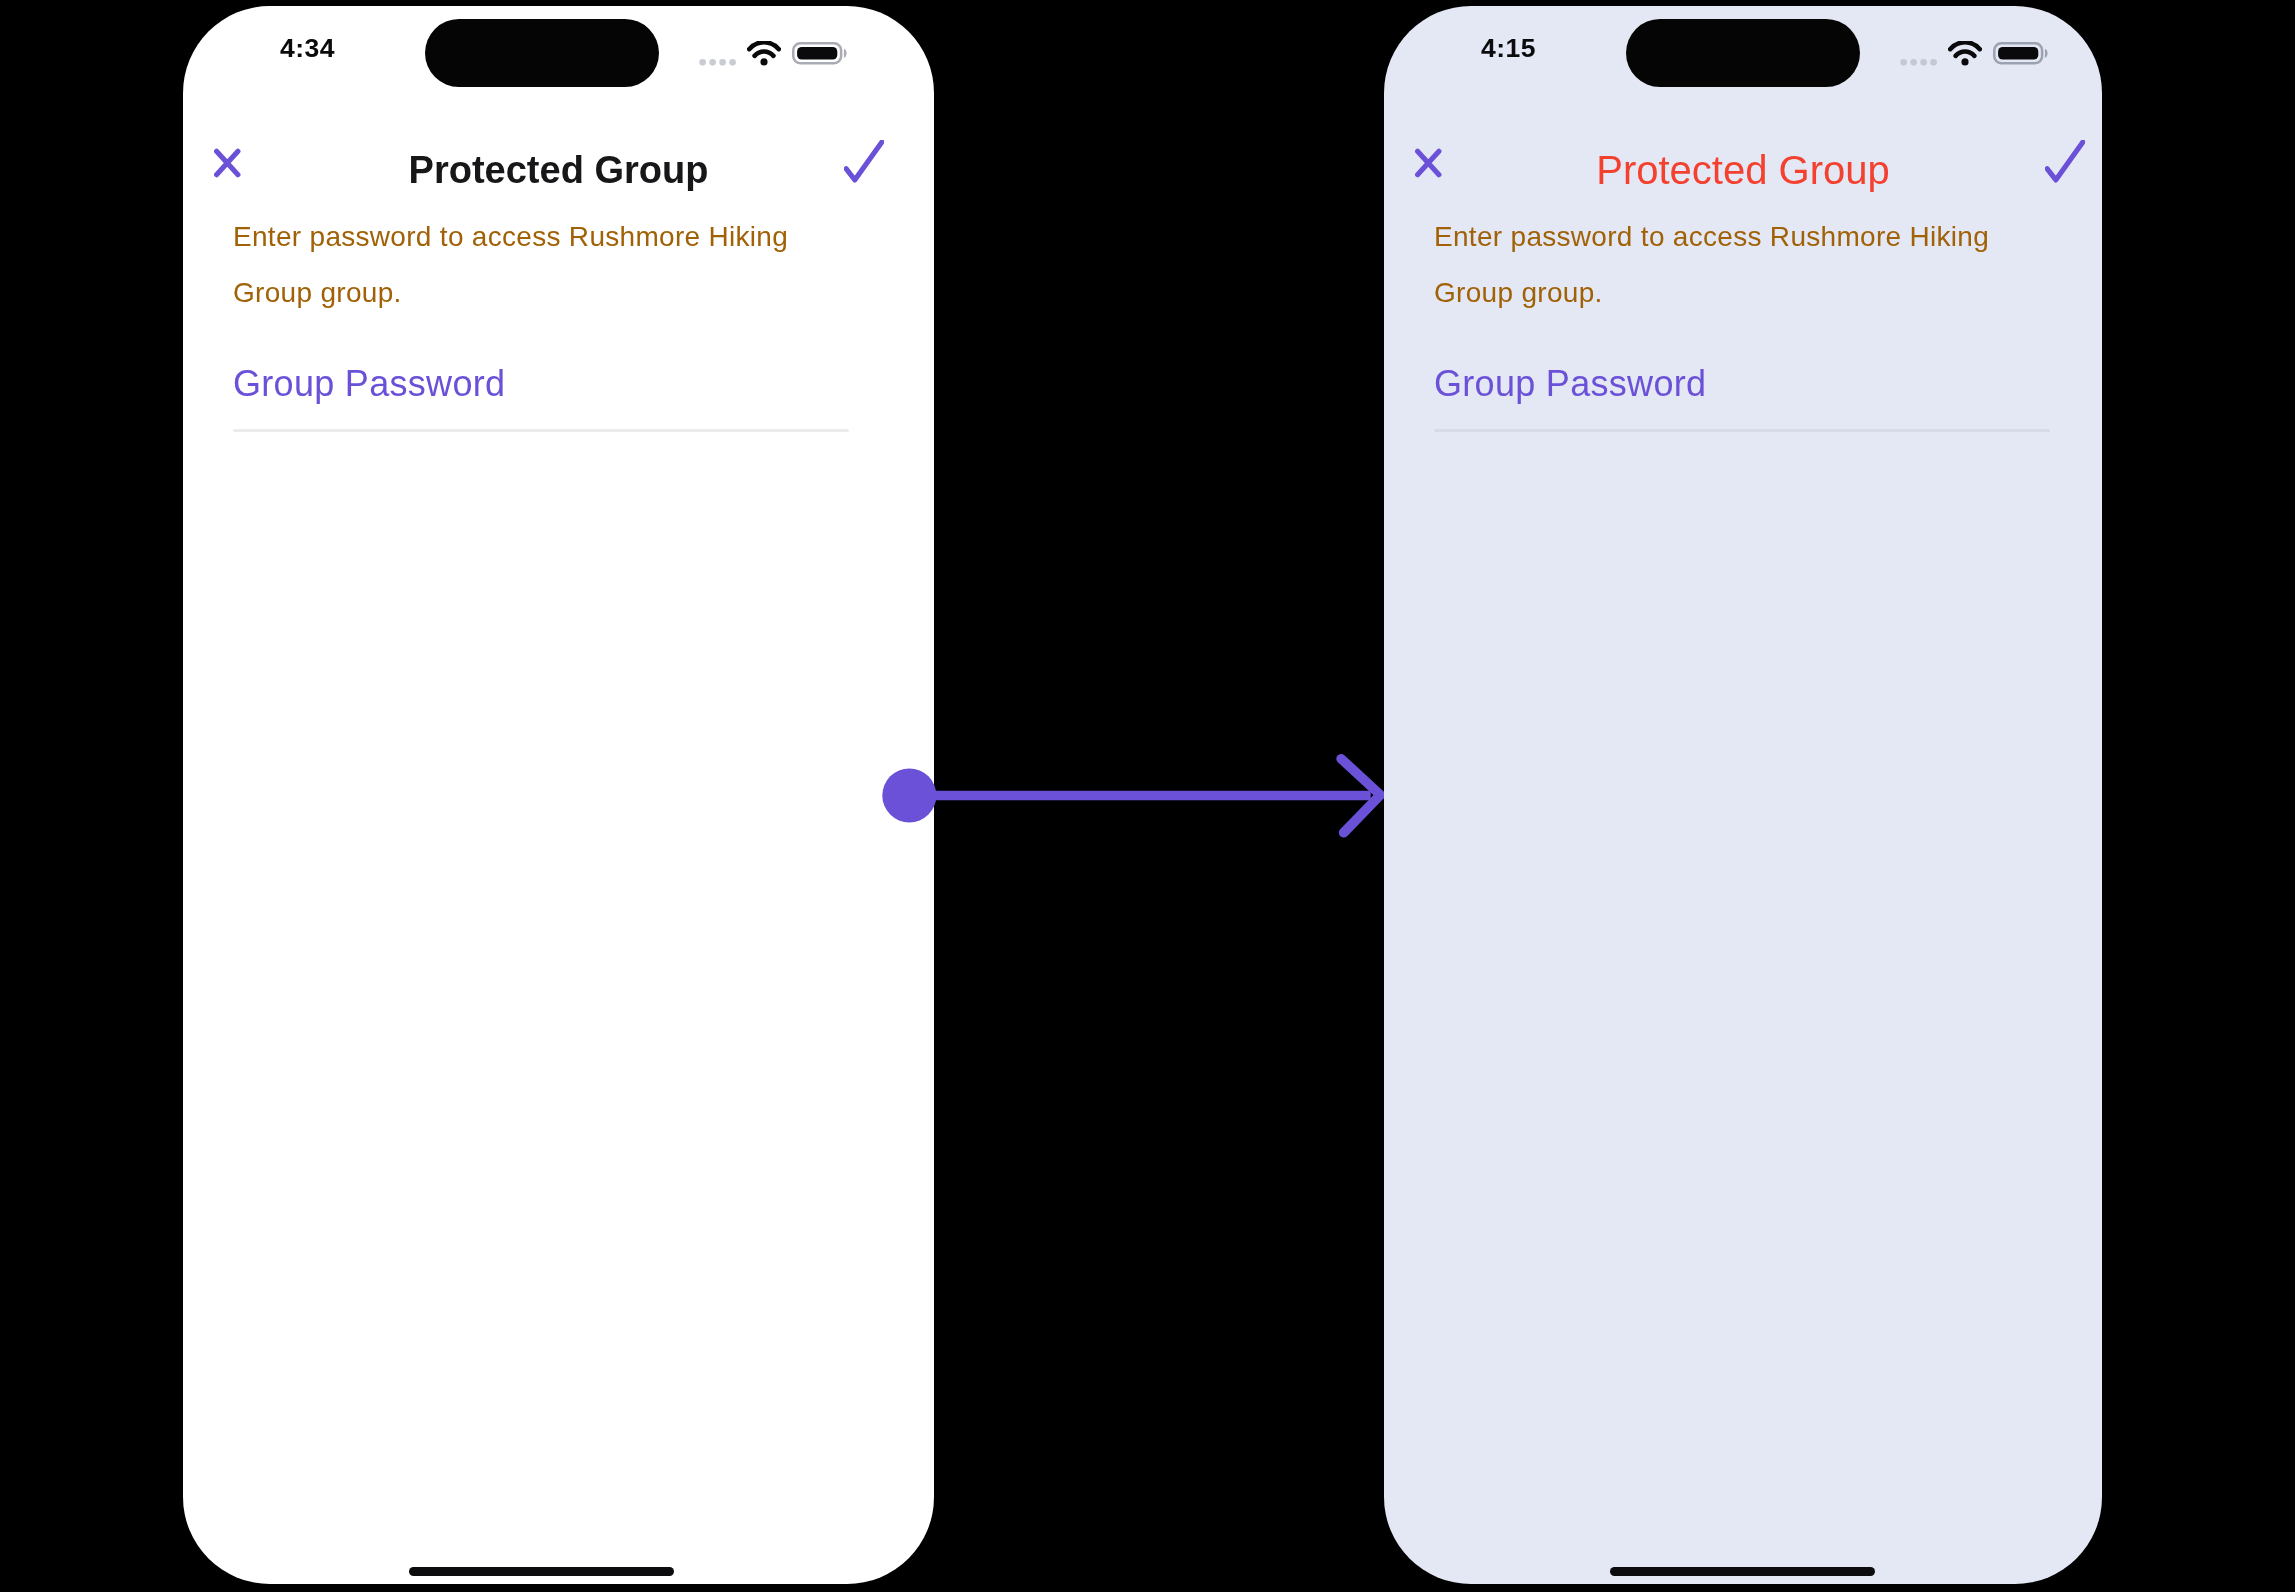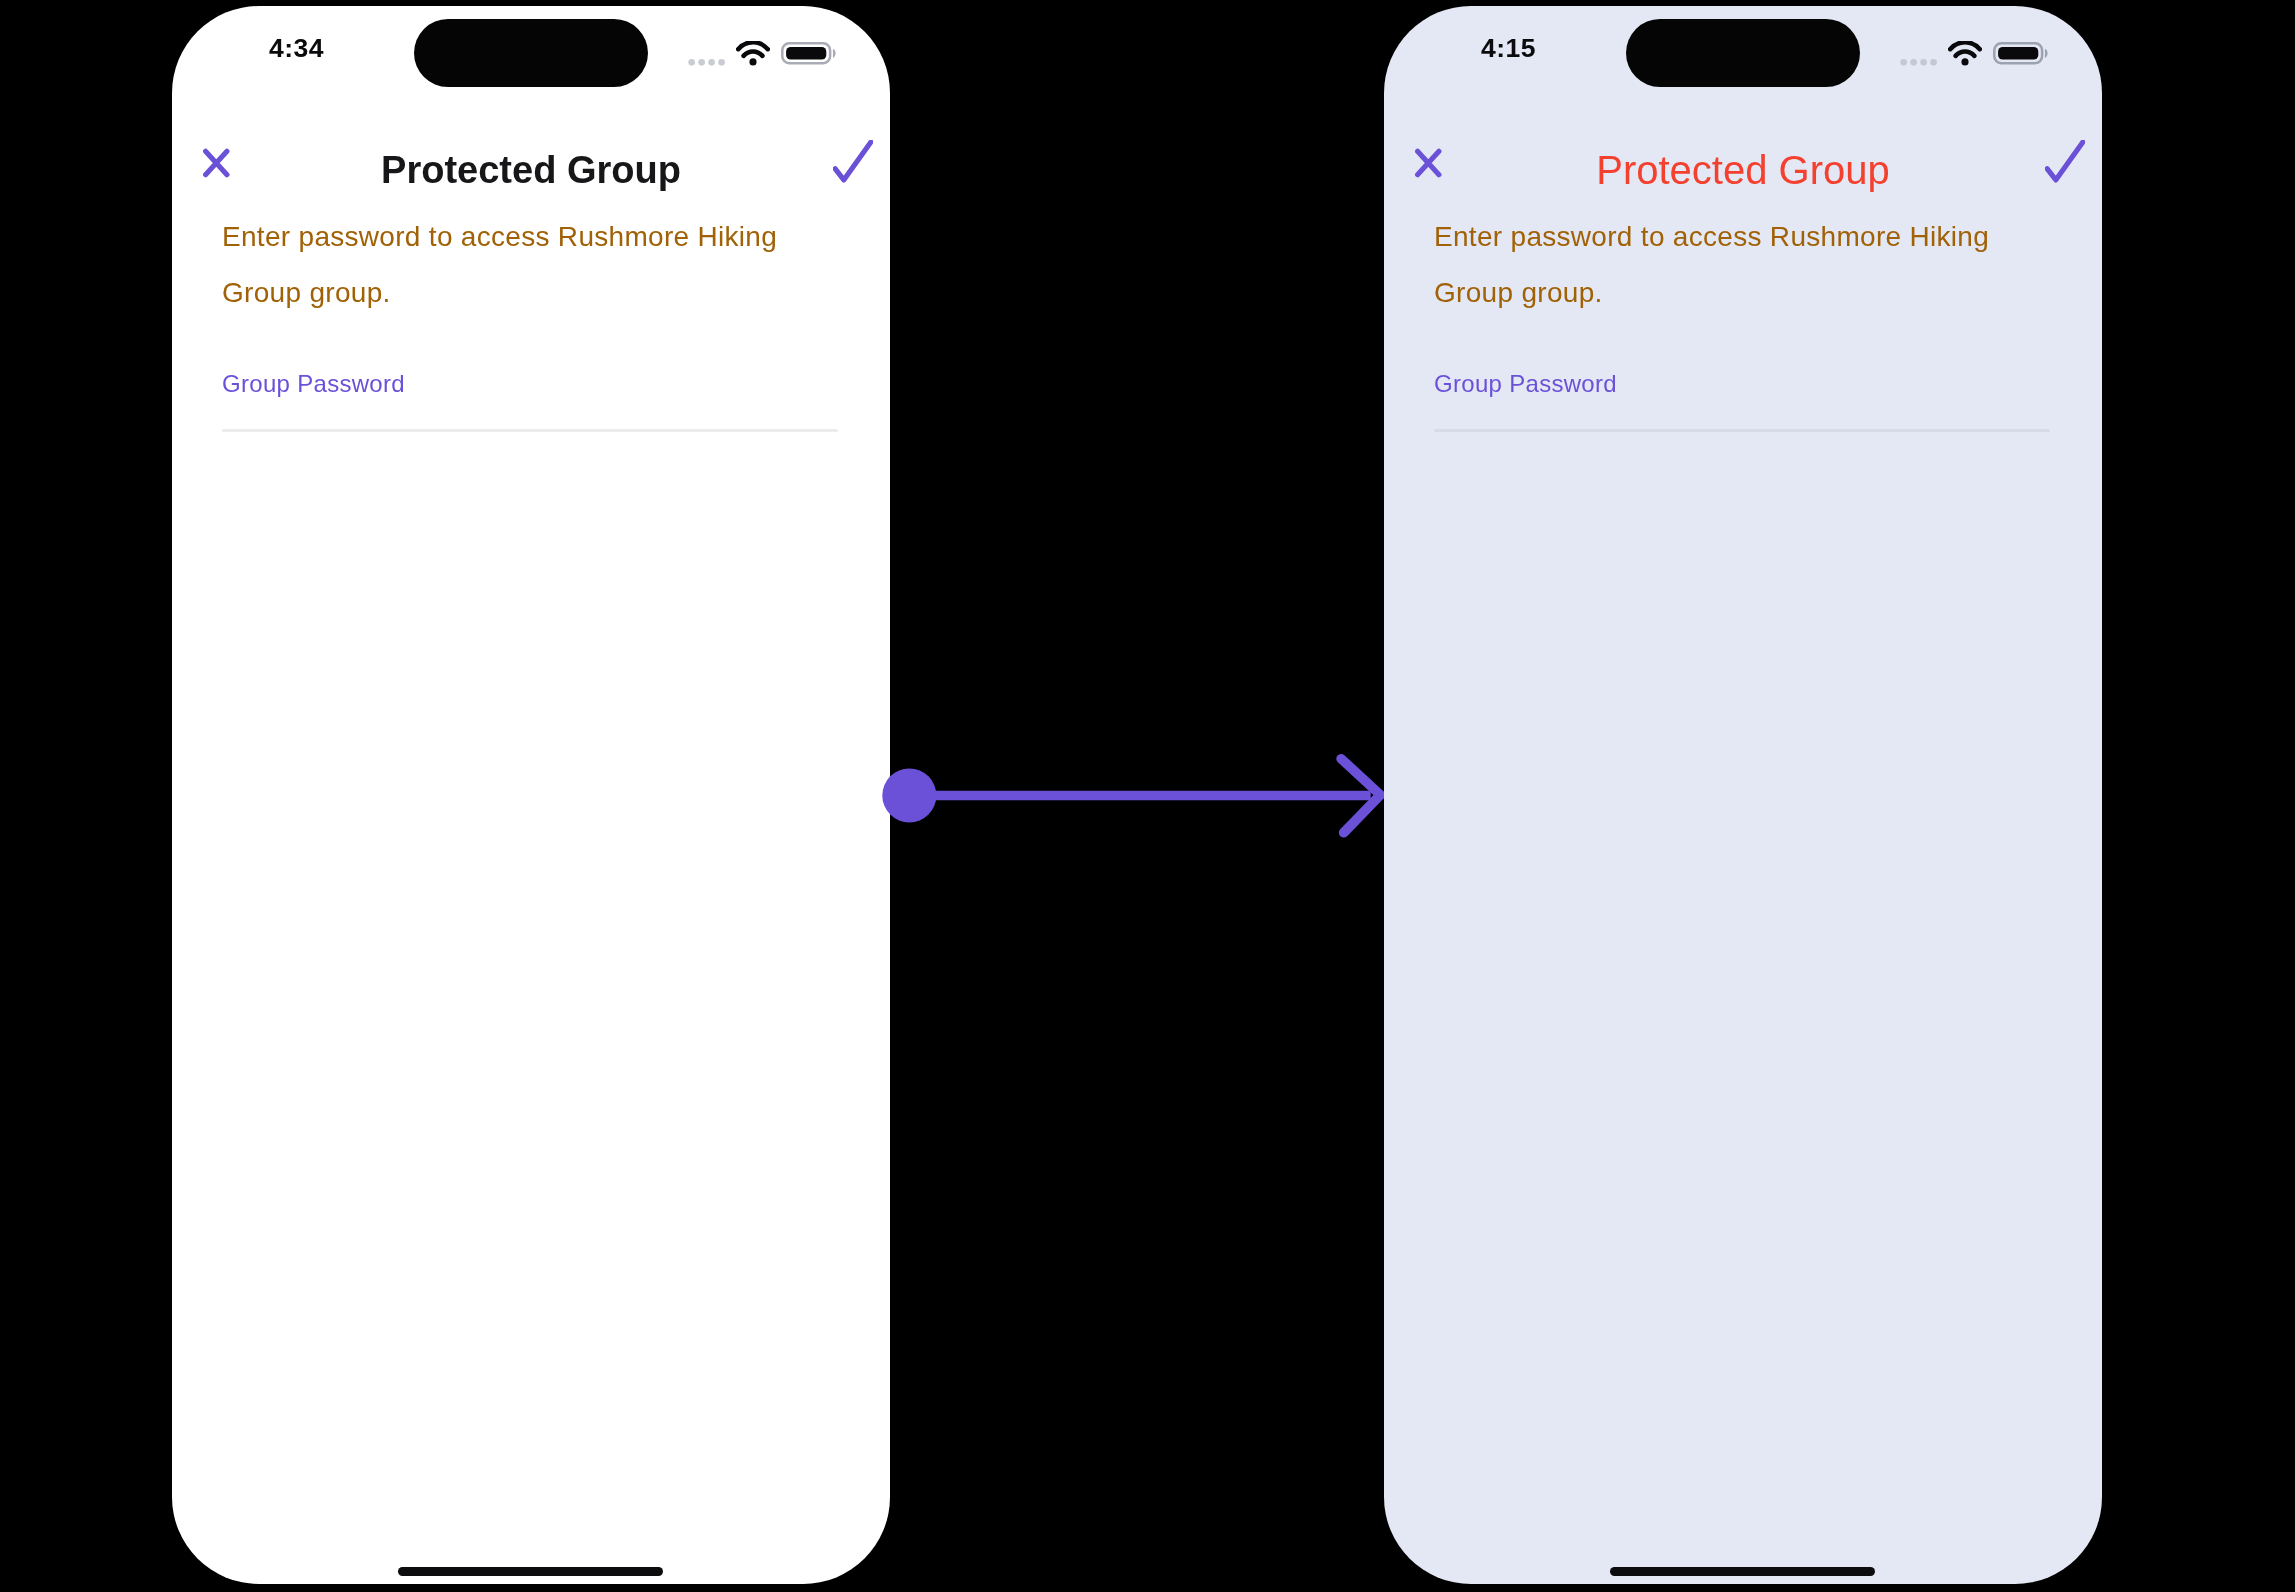--- a/index.html
+++ b/index.html
@@ -6,21 +6,21 @@
   body{
     width:2295px;height:1593px;position:relative;overflow:hidden;
     font-family:"Liberation Sans","DejaVu Sans",sans-serif;
     background:#000;
   }
   .stage{position:absolute;inset:0;}
   .phone{
     position:absolute;top:6.1px;width:718px;height:1578px;
     border-radius:87px;overflow:hidden;
   }
-  .phone--left{left:172px;background:#fff;}
+  .phone--left{left:183px;background:#fff;padding-left:33px;}
   .phone--right{left:1384px;background:#e4e8f4;}
   
   .time{
     position:absolute;left:66px;top:26.5px;width:117px;height:31px;
     font-size:26.5px;font-weight:700;color:#0b0b0d;text-align:center;line-height:31px;
     letter-spacing:0.5px;
   }
   .island{
     position:absolute;left:242px;top:13.3px;width:234px;height:68px;
     border-radius:34px;background:#050505;
@@ -35,21 +35,21 @@
     position:absolute;left:0;right:0;top:144px;text-align:center;
     font-size:38px;line-height:41px;font-weight:700;color:#17171a;
   }
   .phone--right .nav-title{font-weight:400;font-size:40px;}
   
   .description{
     position:absolute;left:50px;top:203px;width:566px;
     font-size:28px;line-height:56px;color:#a16207;letter-spacing:0.3px;
   }
   .pw-field{position:absolute;left:50px;top:357px;width:616px;height:77px;cursor:text;}
-  .pw-label{font-size:24px;line-height:41px;letter-spacing:0.3px;}
+  .pw-label{font-size:36px;line-height:41px;letter-spacing:0.3px;}
   .pw-value{position:absolute;left:0;top:44px;font-size:27.6px;color:#1b1b1e;min-height:20.4px;}
   .pw-underline{position:absolute;left:0;top:66px;width:616px;height:2.6px;border-radius:1.5px;}
   
   .home-indicator{
     position:absolute;left:226px;top:1561px;width:265px;height:9.2px;
     border-radius:5.1px;background:#0c0c0e;
   }
   .transition-arrow{position:absolute;left:868px;top:704px;width:541px;height:184px;}
 </style>
 </head>

